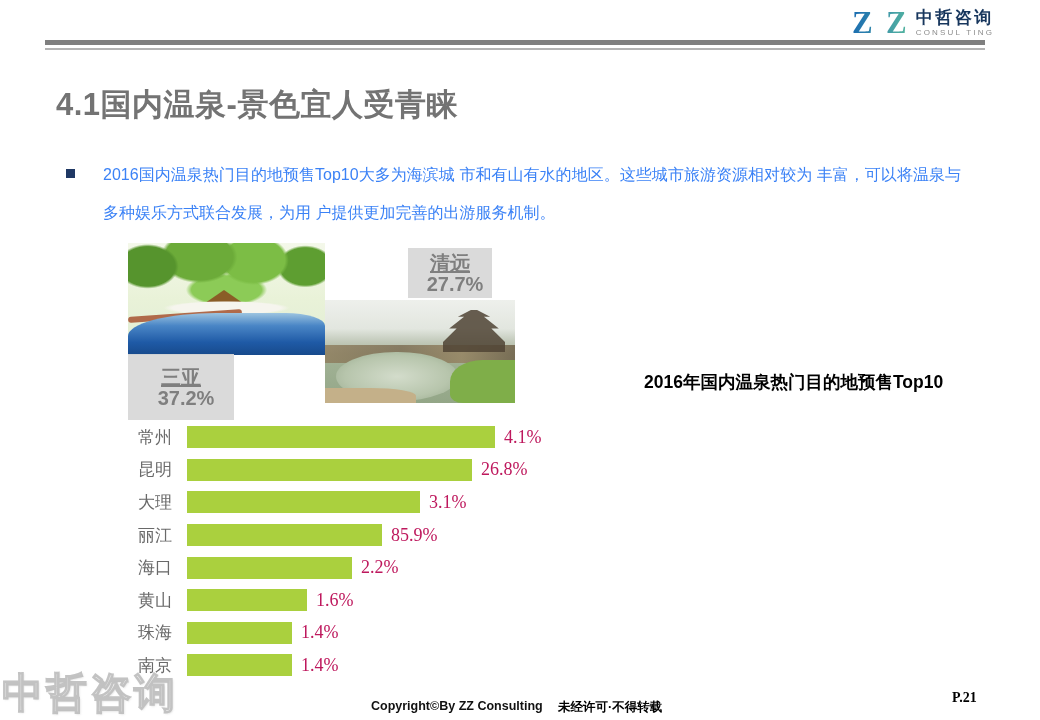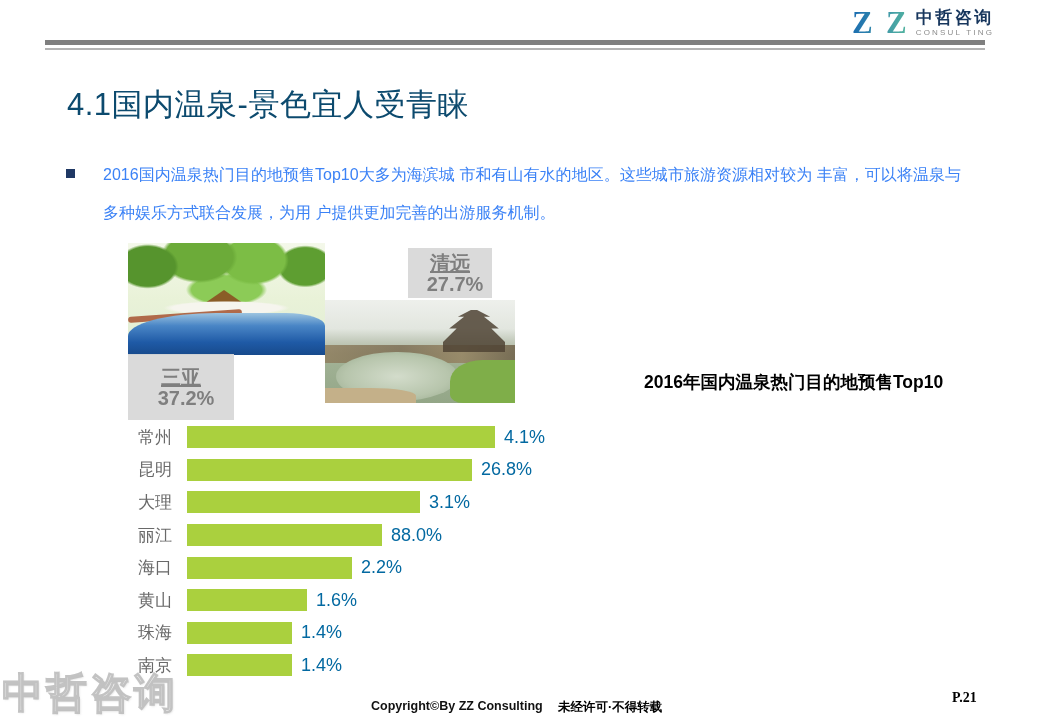--- a/index.html
+++ b/index.html
@@ -18,21 +18,21 @@
   }
   .logo-z { font-size:31px; }
   .logo-amp { font-size:16px; position:relative; top:2px; }
   .logo-text { display:flex; flex-direction:column; line-height:1; }
   .logo-cn { font-size:17px; font-weight:700; color:#17365d; letter-spacing:2.5px; }
   .logo-en { font-size:8px; color:#8c8c8c; letter-spacing:2.2px; margin-top:3px; }
   .rule-thick { position:absolute; left:45px; top:40px; width:940px; height:5px; background:#7f7f7f; }
   .rule-thin  { position:absolute; left:45px; top:48px; width:940px; height:2px; background:#b3b3b3; }
 
   
-  .page-title { position:absolute; left:67px; top:84px; font-size:31px; font-weight:400; color:#0c4a6e; letter-spacing:0.5px; }
+  .page-title { position:absolute; left:56px; top:84px; font-size:31px; font-weight:700; color:#737373; letter-spacing:0.5px; }
   .bullet-square { position:absolute; left:66px; top:169px; width:9px; height:9px; background:#1f3864; }
   .bullet-text {
     position:absolute; left:103px; top:156px; width:858px;
     font-size:16px; line-height:38px; color:#3b82f6; text-align:justify;
   }
 
   
   .photo { position:absolute; overflow:hidden; }
   .photo-sanya { left:128px; top:243px; width:197px; height:112px;
     background:linear-gradient(180deg,#f4f8ea 0%,#e9f2d8 50%,#e0ecd5 100%); }
@@ -73,21 +73,21 @@
   .callout-pct { font-size:20px; line-height:1.05;margin-left:10px; }
   .callout-sanya { left:128px; top:354px; width:106px; height:66px; }
   .callout-qingyuan { left:408px; top:248px; width:84px; height:50px; }
 
   
   .chart-title { position:absolute; left:644px; top:370px; font-size:17.5px; font-weight:700; color:#000; }
   .bar-chart { position:absolute; left:138px; top:421px; }
   .chart-row { display:flex; align-items:center; height:32.6px; }
   .chart-cat { width:49px; font-size:17px; color:#696969; }
   .chart-bar { height:22px; flex:none; }
-  .chart-val { margin-left:9px; font-size:18px; color:#0369a1; }
+  .chart-val { margin-left:9px; font-size:18px; color:#be185d;font-family:Liberation Serif, serif; }
 
   
   .footer-copy   { position:absolute; left:371px; top:699px; font-size:12.5px; font-weight:700; color:#111; }
   .footer-notice { position:absolute; left:558px; top:699px; font-size:12.5px; font-weight:700; color:#000000; }
   .footer-page   { position:absolute; left:952px; top:690px; font-size:14px; font-weight:700; color:#000;
     font-family:"Liberation Serif","DejaVu Serif",serif; }
 
   
   .watermark { position:absolute; left:2px; top:666px; font-size:41px; font-weight:700; letter-spacing:3px;
     color:rgba(255,255,255,0.45); -webkit-text-stroke:1.2px rgba(188,188,188,0.9);
@@ -149,21 +149,21 @@
         <span class="chart-val">26.8%</span>
       </div>
       <div class="chart-row">
         <span class="chart-cat">大理</span>
         <span class="chart-bar" style="width: 233px; background: rgb(170, 208, 62);"></span>
         <span class="chart-val">3.1%</span>
       </div>
       <div class="chart-row">
         <span class="chart-cat">丽江</span>
         <span class="chart-bar" style="width: 195px; background: rgb(170, 208, 62);"></span>
-        <span class="chart-val">88.0%</span>
+        <span class="chart-val">85.9%</span>
       </div>
       <div class="chart-row">
         <span class="chart-cat">海口</span>
         <span class="chart-bar" style="width: 165px; background: rgb(170, 208, 62);"></span>
         <span class="chart-val">2.2%</span>
       </div>
       <div class="chart-row">
         <span class="chart-cat">黄山</span>
         <span class="chart-bar" style="width: 120px; background: rgb(170, 208, 62);"></span>
         <span class="chart-val">1.6%</span>

